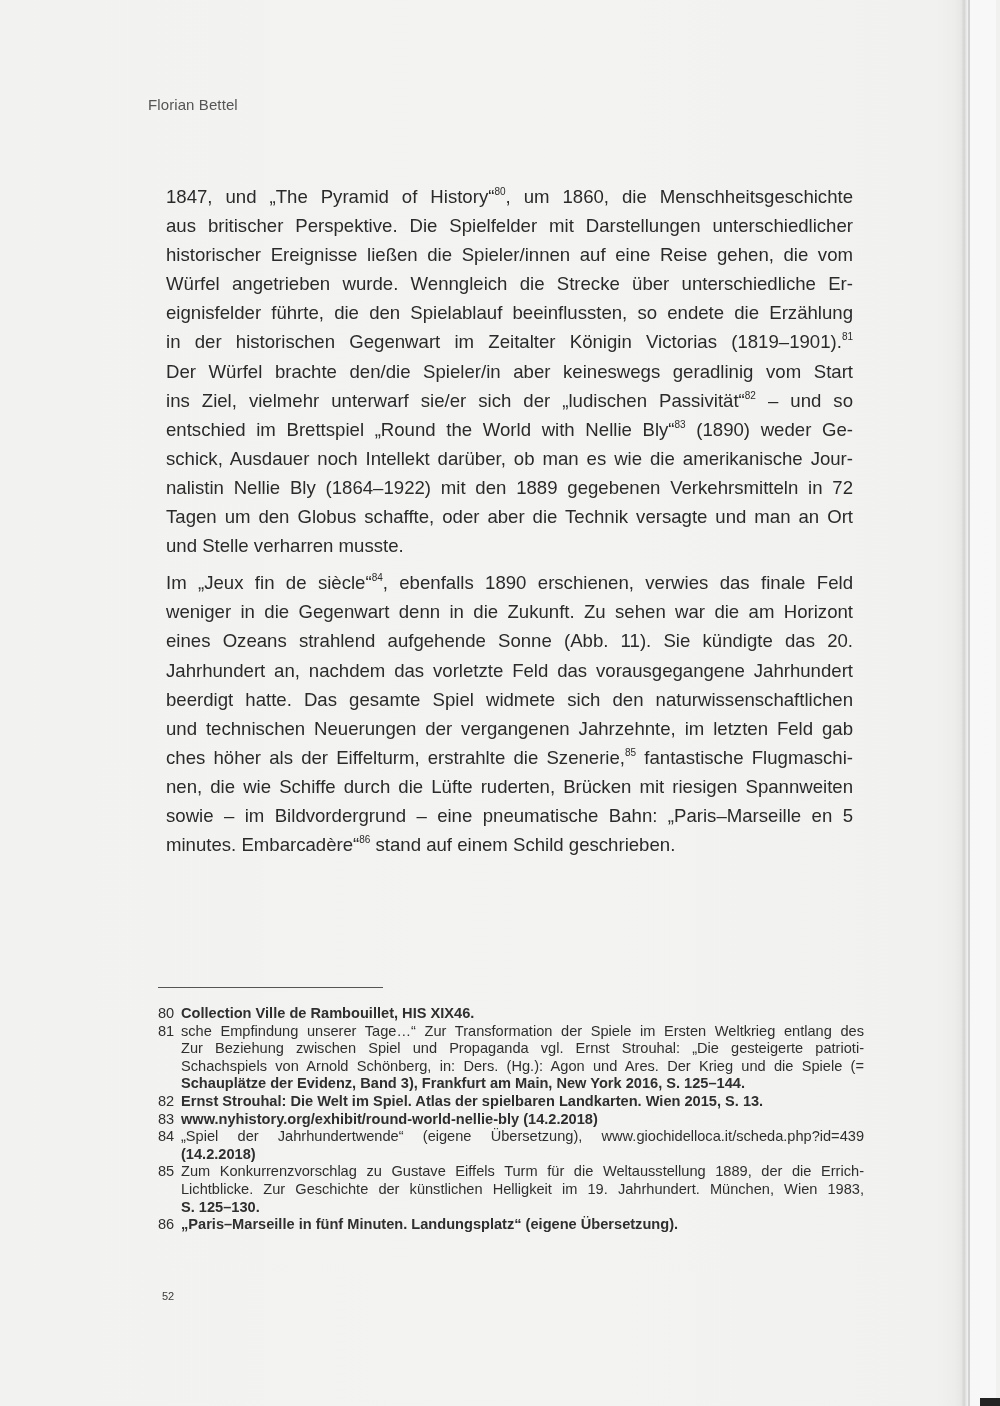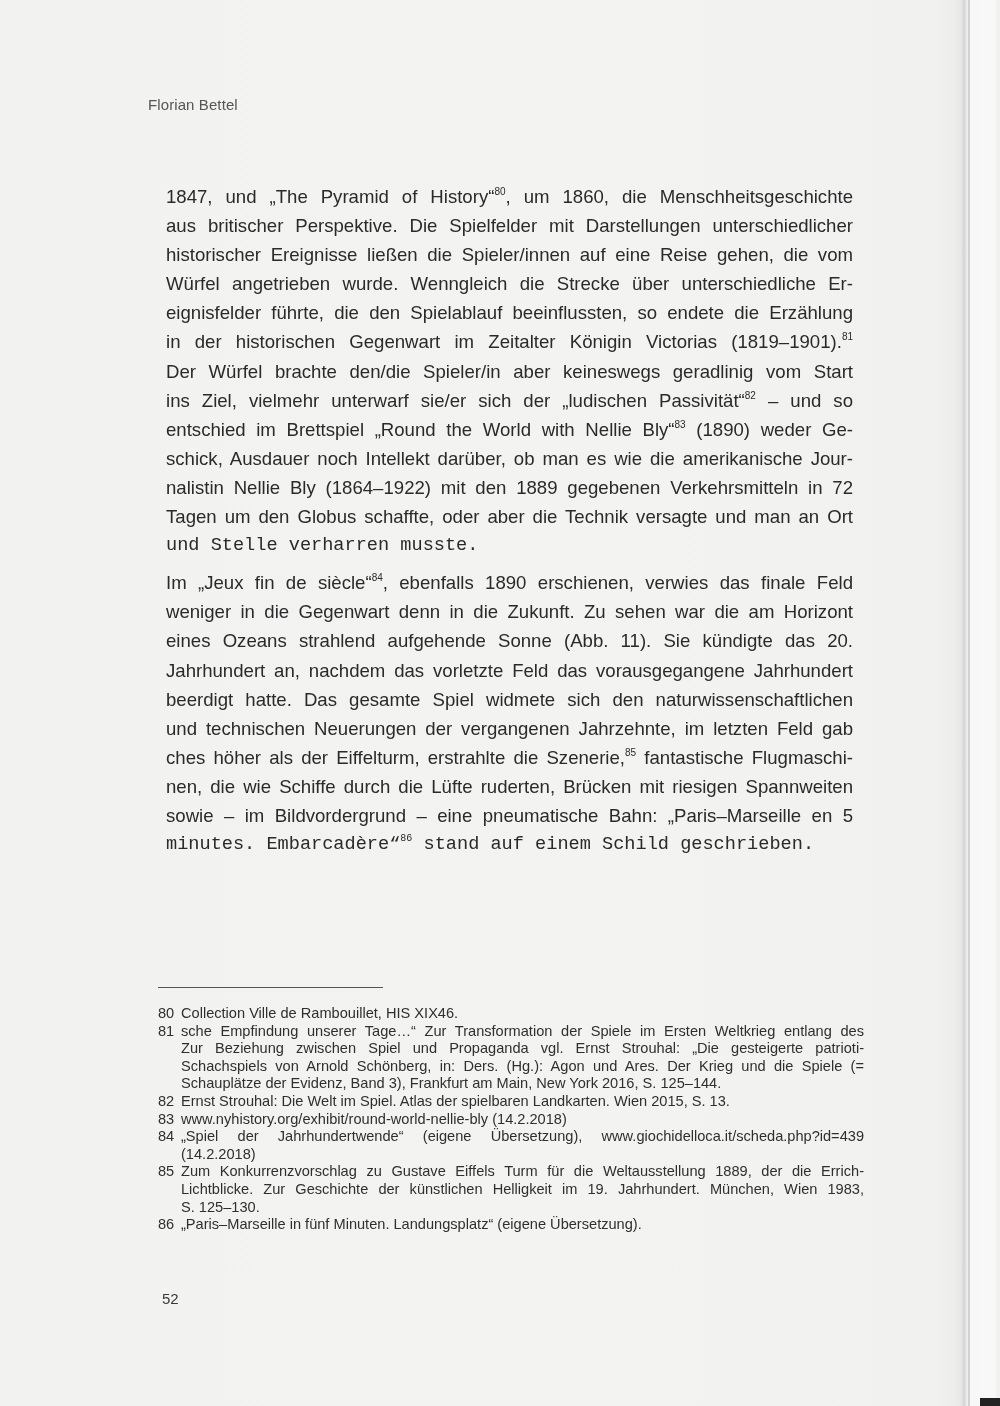--- a/index.html
+++ b/index.html
@@ -59,21 +59,20 @@
       margin: 8px;
     }
     .line {
       display: block;
       text-align: justify;
       text-align-last: justify;
       white-space: nowrap;
     }
     .line.last {
       text-align-last: left;
-      font-family: Liberation Mono, monospace;
     }
     sup {
       font-size: 10px;
       line-height: 0;
       vertical-align: 8px;
     }
     .fn-rule {
       position: absolute;
       left: 158px; top: 987px;
       width: 225px; height: 1px;
@@ -96,25 +95,26 @@
       left: 0; top: 0;
     }
     .fn-line {
       display: block;
       white-space: nowrap;
       text-align: justify;
       text-align-last: justify;
     }
     .fn-line.last {
       text-align-last: left;
+      font-weight: bold;
     }
     .page-number {
       position: absolute;
       left: 162px; top: 1290px;
-      font-size: 15px;
+      font-size: 11px;
       color: #3a3a3a;
     }
   </style>
 </head>
 <body>
 
 <div class="page">
   <div class="edge-shadow"></div>
   <div class="edge-line"></div>
   <div class="corner-dark"></div>

